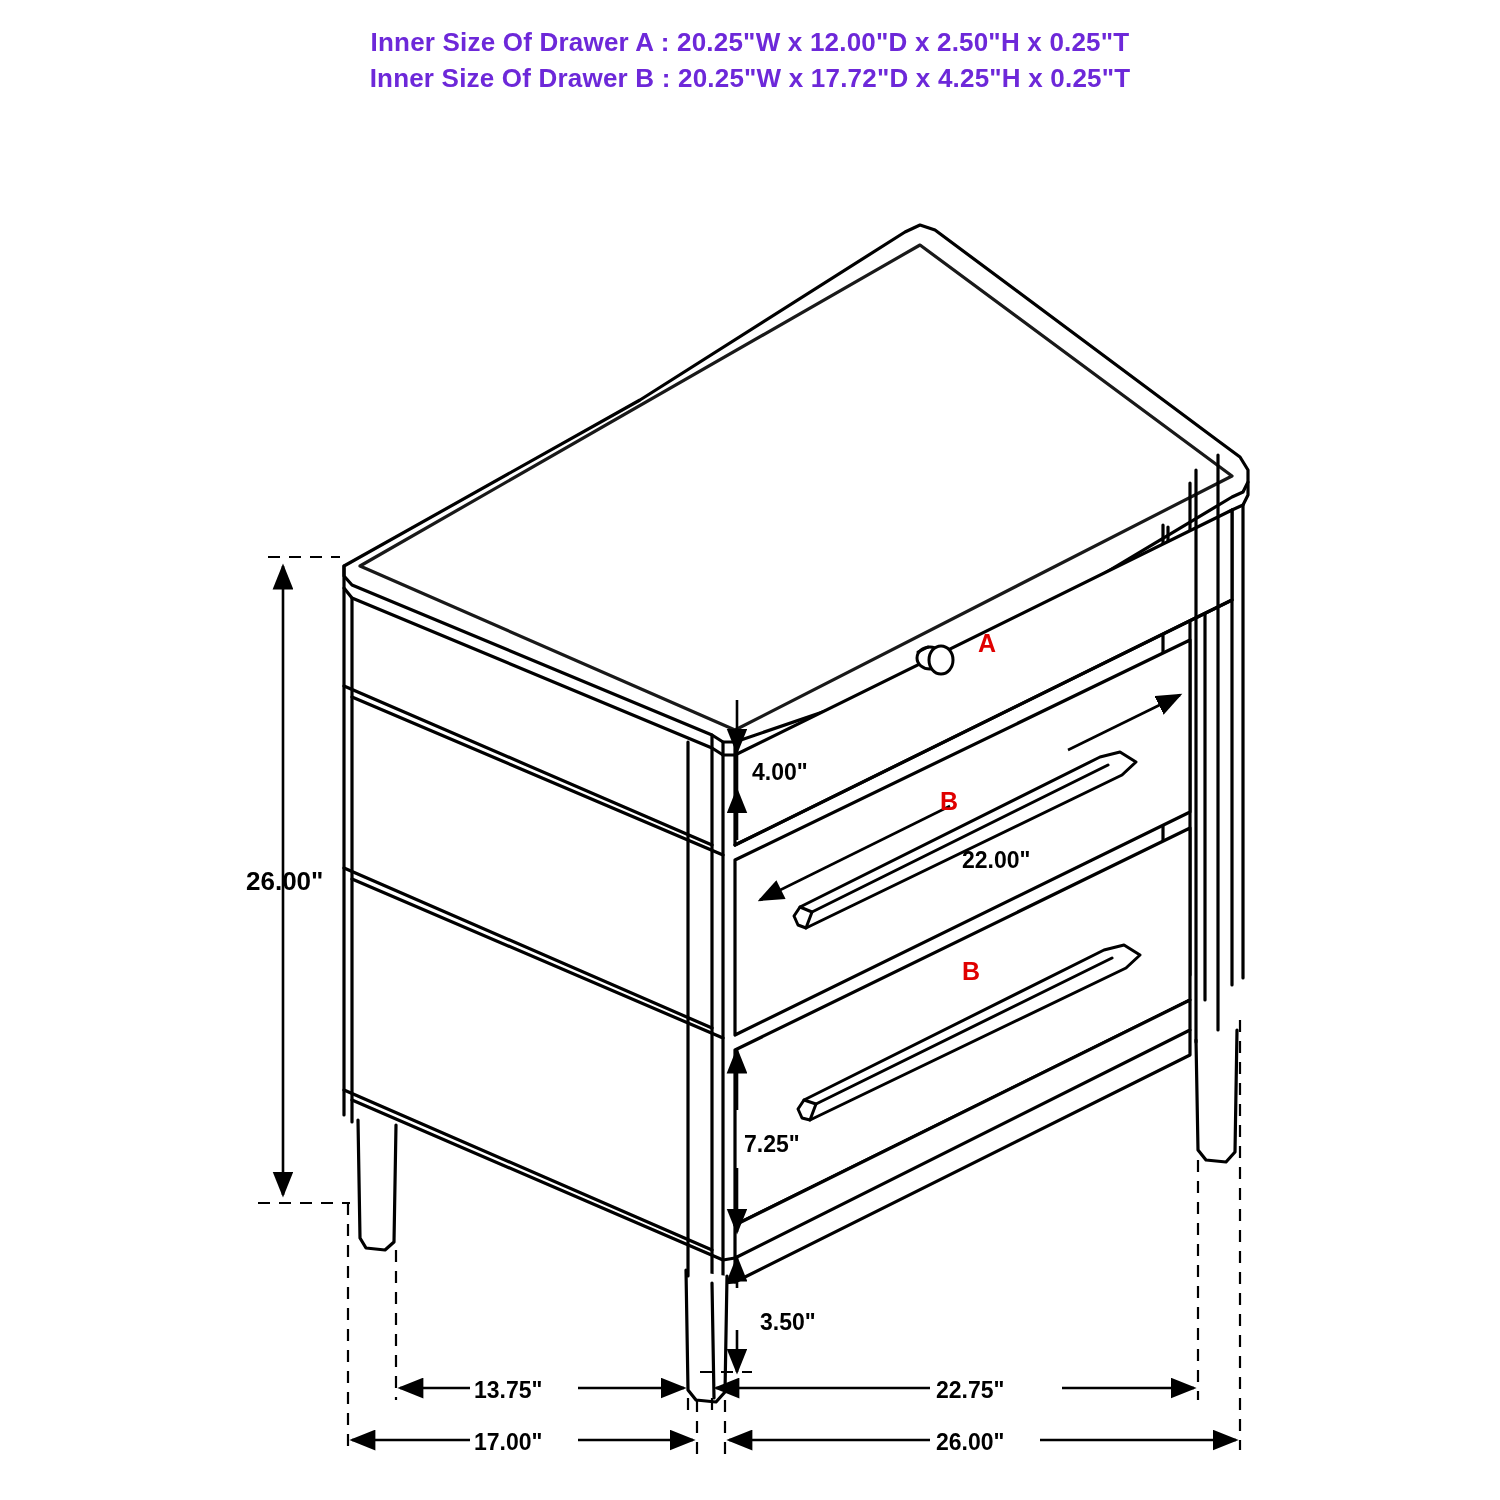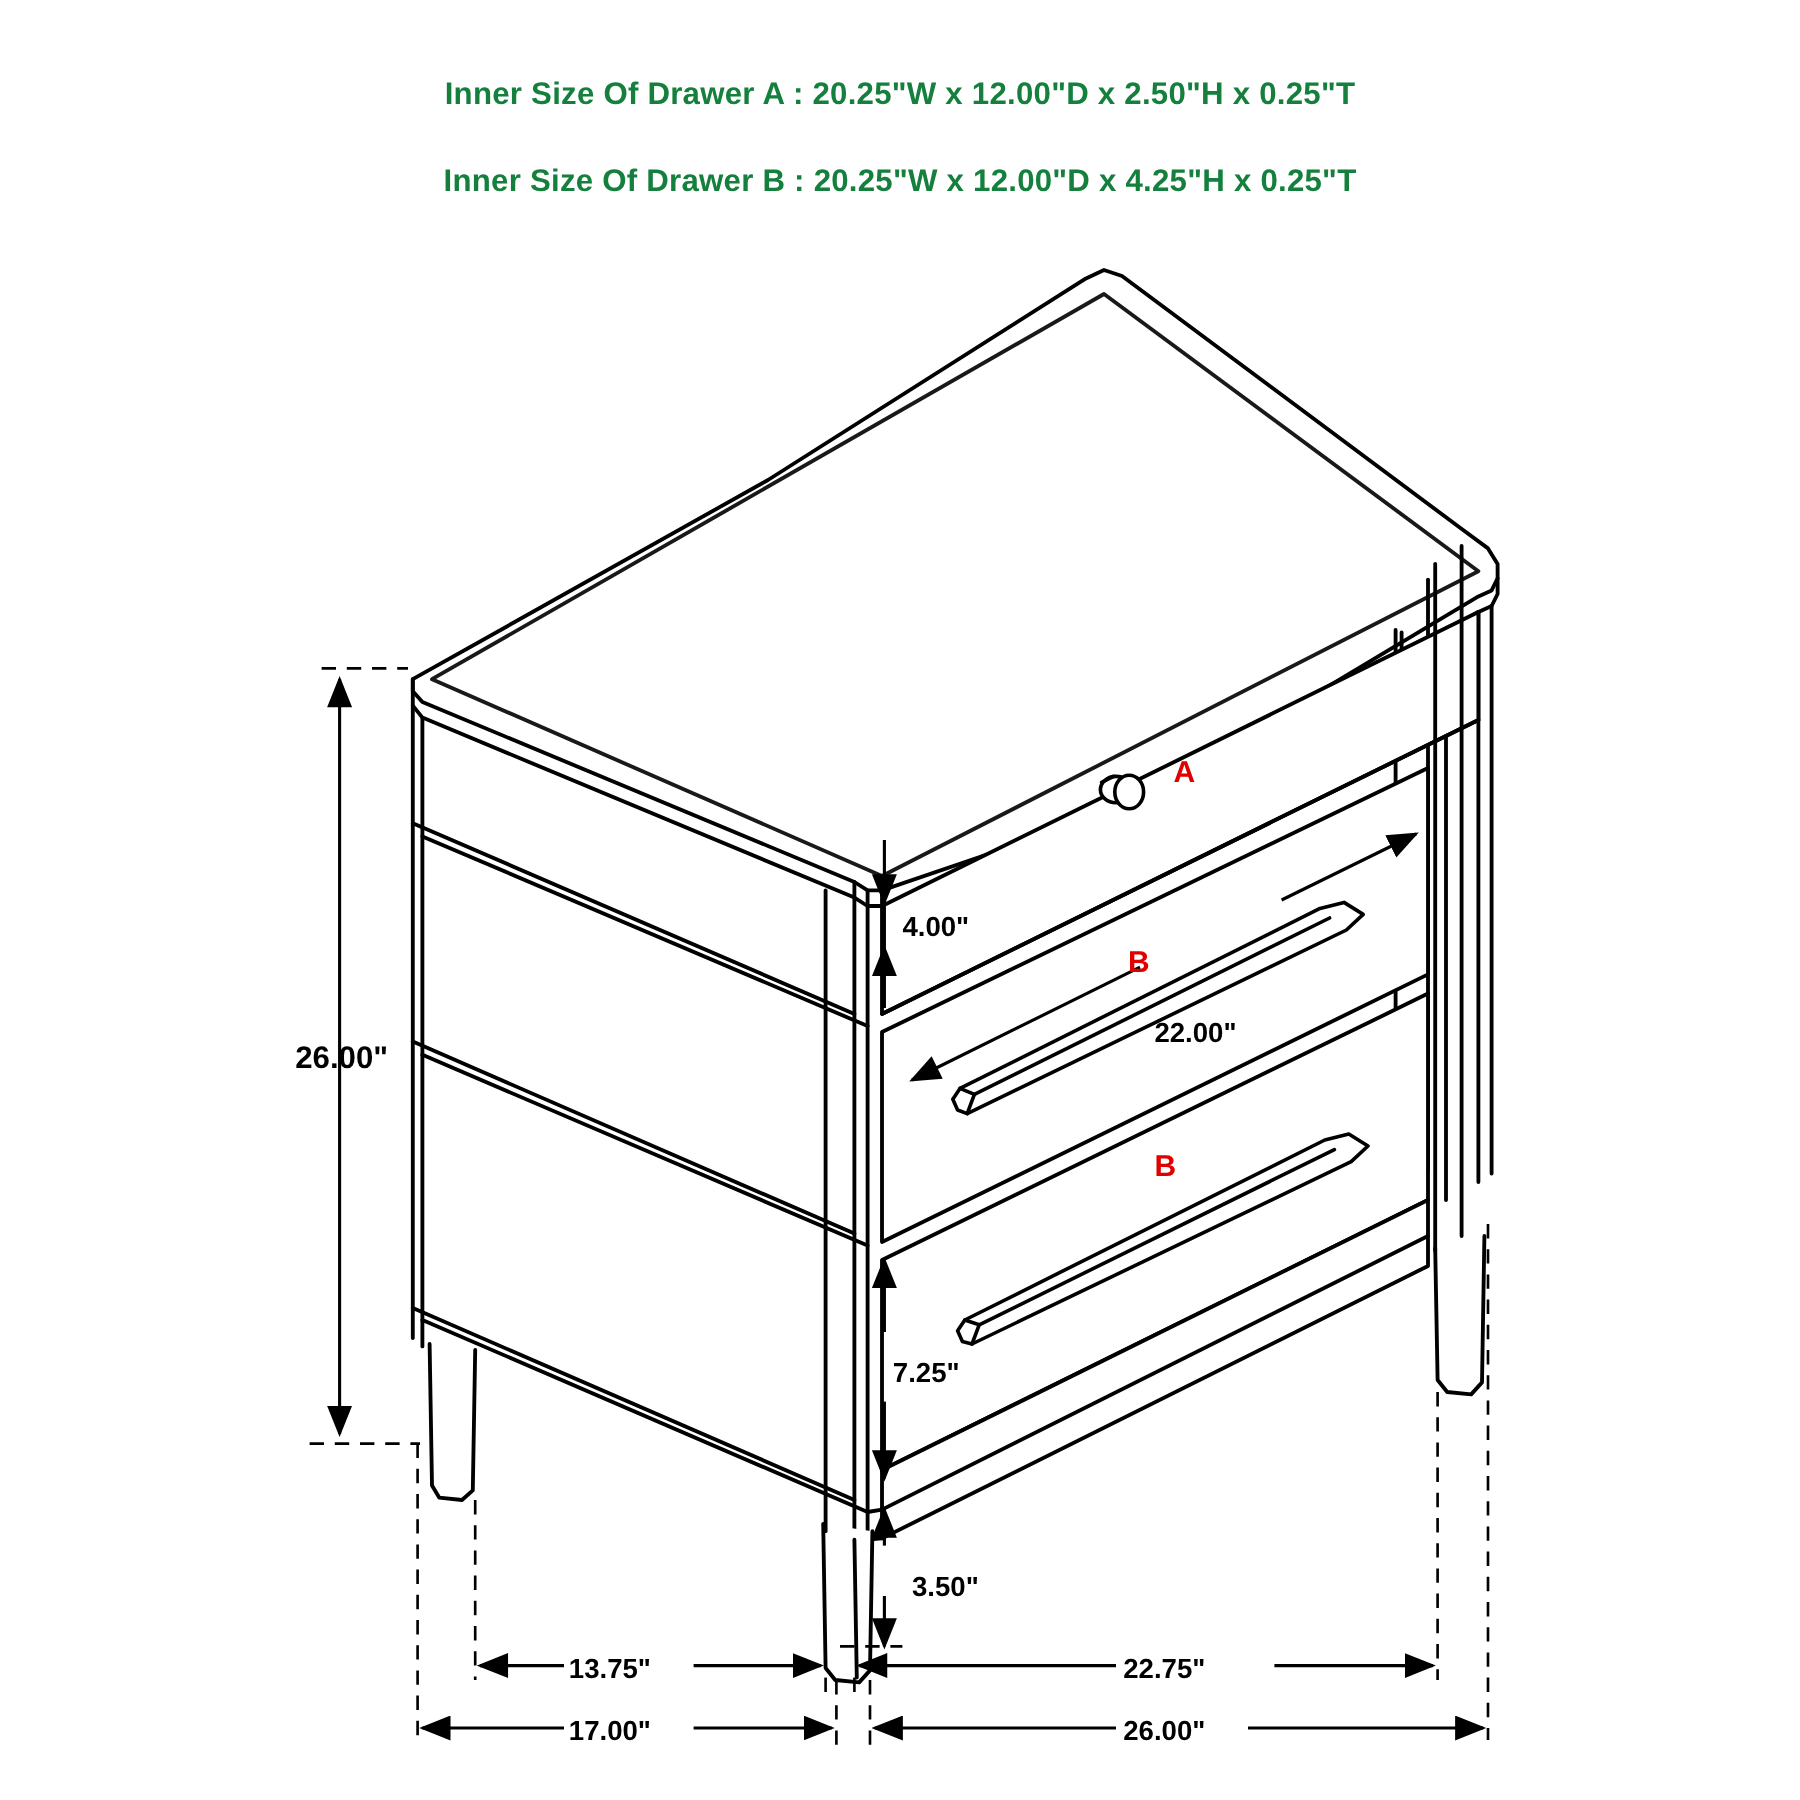--- a/index.html
+++ b/index.html
@@ -27,22 +27,21 @@
     top: 24px;
     width: 1500px;
     text-align: center;
     pointer-events: none;
   }
   .header-line {
     font-size: 26px;
     font-weight: bold;
     letter-spacing: 0.2px;
     line-height: 36px;
-    color: #15803d;
-    margin-top: 36px;
+    color: #6d28d9;
   }
   svg {
     position: absolute;
     left: 0;
     top: 0;
   }
   .lbl {
     font-family: "Liberation Sans", sans-serif;
     font-size: 23px;
     font-weight: bold;
@@ -61,21 +60,21 @@
     fill: #000;
   }
 </style>
 </head>
 <body>
 
 <div id="stage">
 
   <div class="header-block">
     <div class="header-line">Inner Size Of Drawer A : 20.25"W x 12.00"D x 2.50"H x 0.25"T</div>
-    <div class="header-line">Inner Size Of Drawer B : 20.25"W x 12.00"D x 4.25"H x 0.25"T</div>
+    <div class="header-line">Inner Size Of Drawer B : 20.25"W x 17.72"D x 4.25"H x 0.25"T</div>
   </div>
 
   <svg width="1500" height="1500" viewBox="0 0 1500 1500">
     <defs>
       <marker id="arrHead" markerWidth="11" markerHeight="11" refX="9" refY="4" orient="auto" markerUnits="strokeWidth">
         <path d="M0,0 L10,4 L0,8 z" fill="#000"></path>
       </marker>
       <marker id="arrTail" markerWidth="11" markerHeight="11" refX="1" refY="4" orient="auto" markerUnits="strokeWidth">
         <path d="M10,0 L0,4 L10,8 z" fill="#000"></path>
       </marker>

